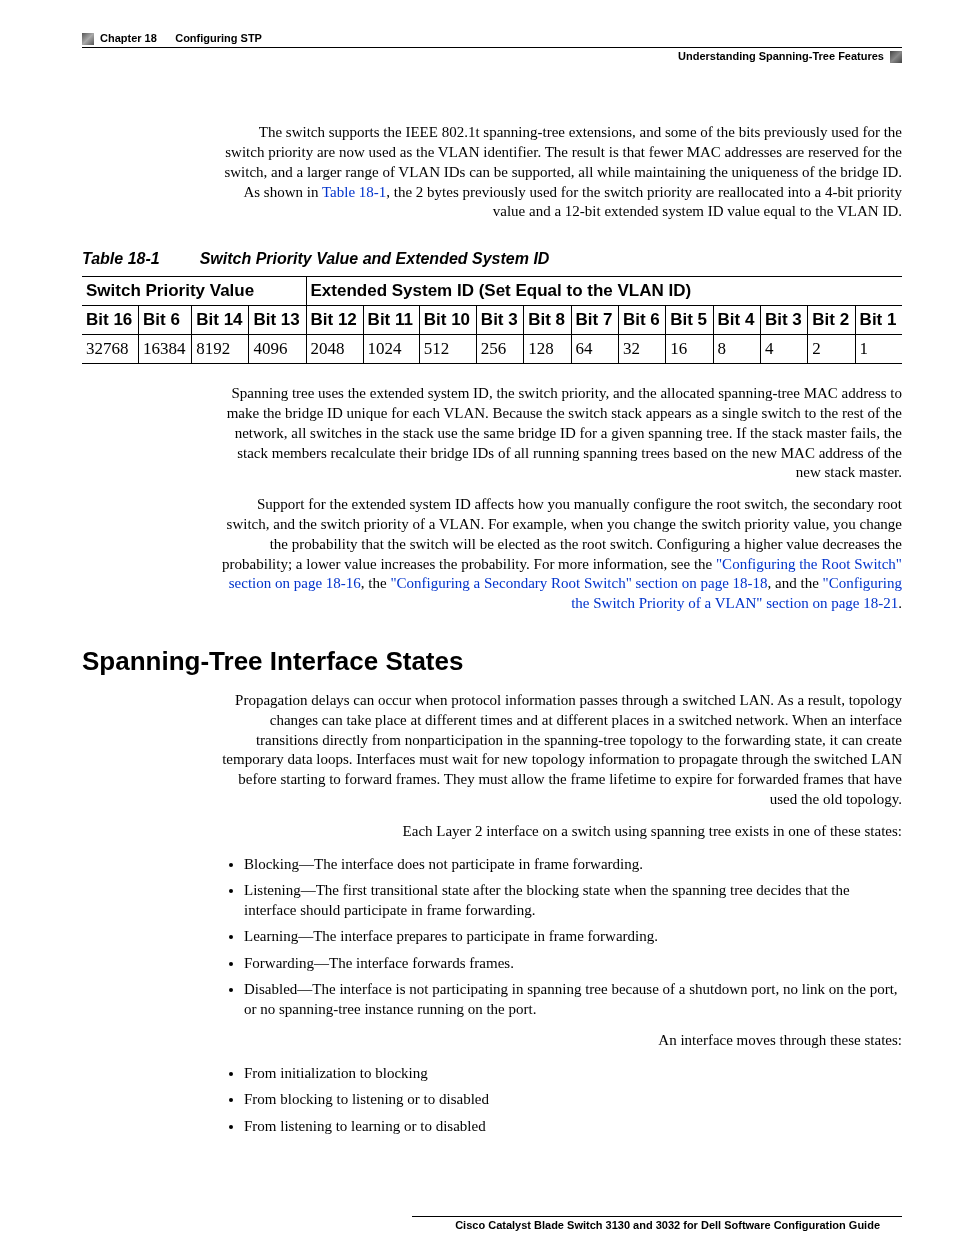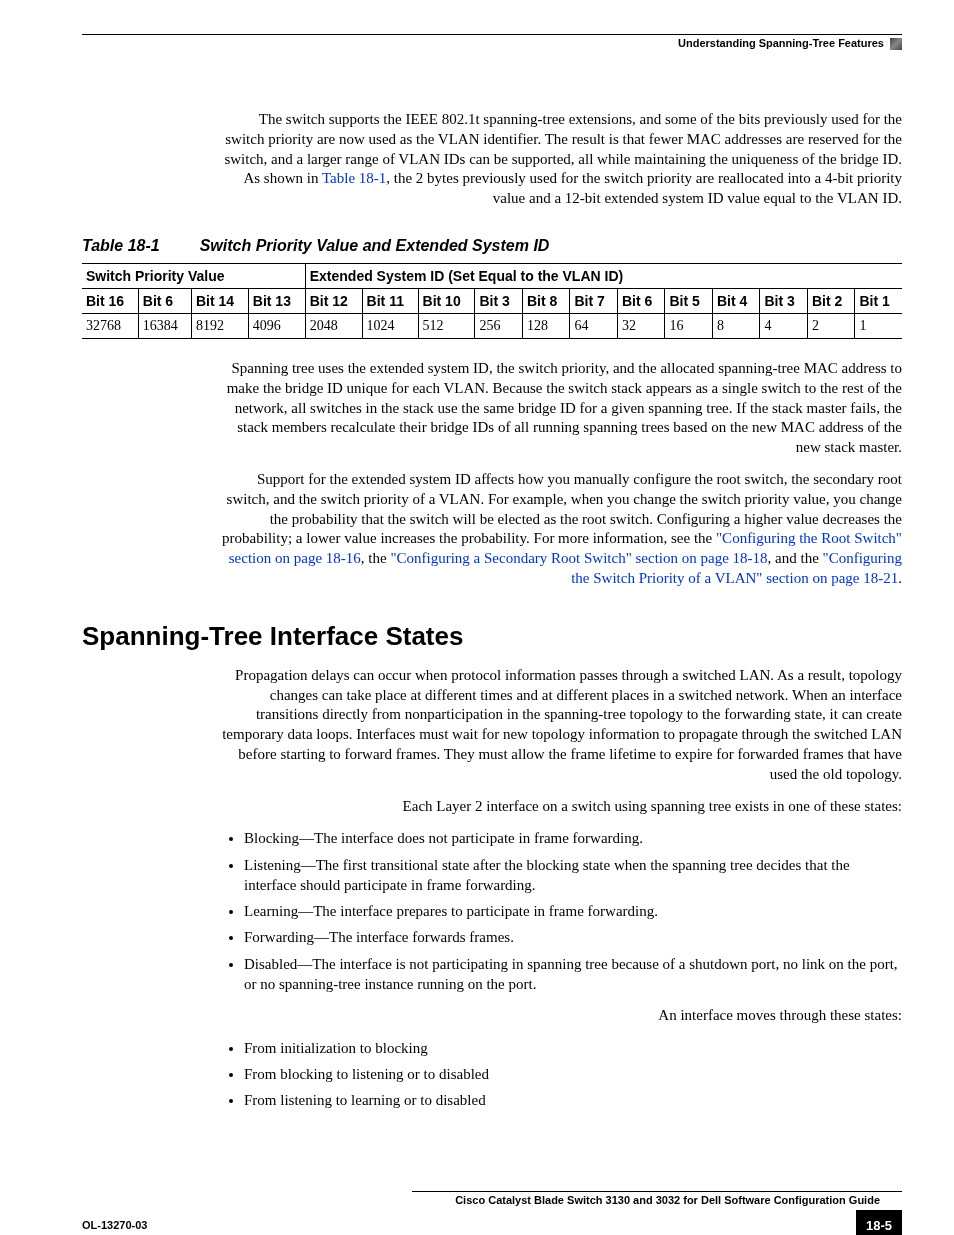--- a/index.html
+++ b/index.html
@@ -44,21 +44,21 @@
   font-size: 16px;
   font-weight: bold;
   font-style: italic;
   margin: 28px 0 8px 0;
   margin-left: 0;
 }
 .table-caption .sep { display:inline-block; width:40px; }
 table.priority {
   border-collapse: collapse;
   width: 100%;
-  font-size: 14px;
+  font-size: 17px;
   margin-bottom: 20px;
 }
 table.priority th, table.priority td {
   border-right: 1px solid #000;
   padding: 4px 4px;
   text-align: left;
   vertical-align: top;
 }
 table.priority th:last-child, table.priority td:last-child { border-right: none; }
 table.priority .grp th {
@@ -107,20 +107,23 @@
 .accent-left {
   display:inline-block; width:12px; height:12px;
   background: linear-gradient(135deg,#555 0%, #aaa 50%, #555 100%);
   margin-right:6px; vertical-align:middle;
 }
 </style>
 </head>
 <body>
 
 <div class="page">
+  <div class="header-row">
+    <div class="header-left"><span class="accent-left"></span><span>Chapter 18      Configuring STP</span></div>
+  </div>
   <div class="rule"></div>
   <div class="header-row" style="margin-top:-6px;">
     <div></div>
     <div class="header-right"><span>Understanding Spanning-Tree Features</span><span class="accent-box"></span></div>
   </div>
 
   <div class="content">
     <p class="para" style="margin-top:60px;">
       <span>The switch supports the IEEE 802.1t spanning-tree extensions, and some of the bits previously used for the switch priority are now used as the VLAN identifier. The result is that fewer MAC addresses are reserved for the switch, and a larger range of VLAN IDs can be supported, all while maintaining the uniqueness of the bridge ID. As shown in </span><a class="link" href="#">Table 18-1</a><span>, the 2 bytes previously used for the switch priority are reallocated into a 4-bit priority value and a 12-bit extended system ID value equal to the VLAN ID.</span>
     </p>

